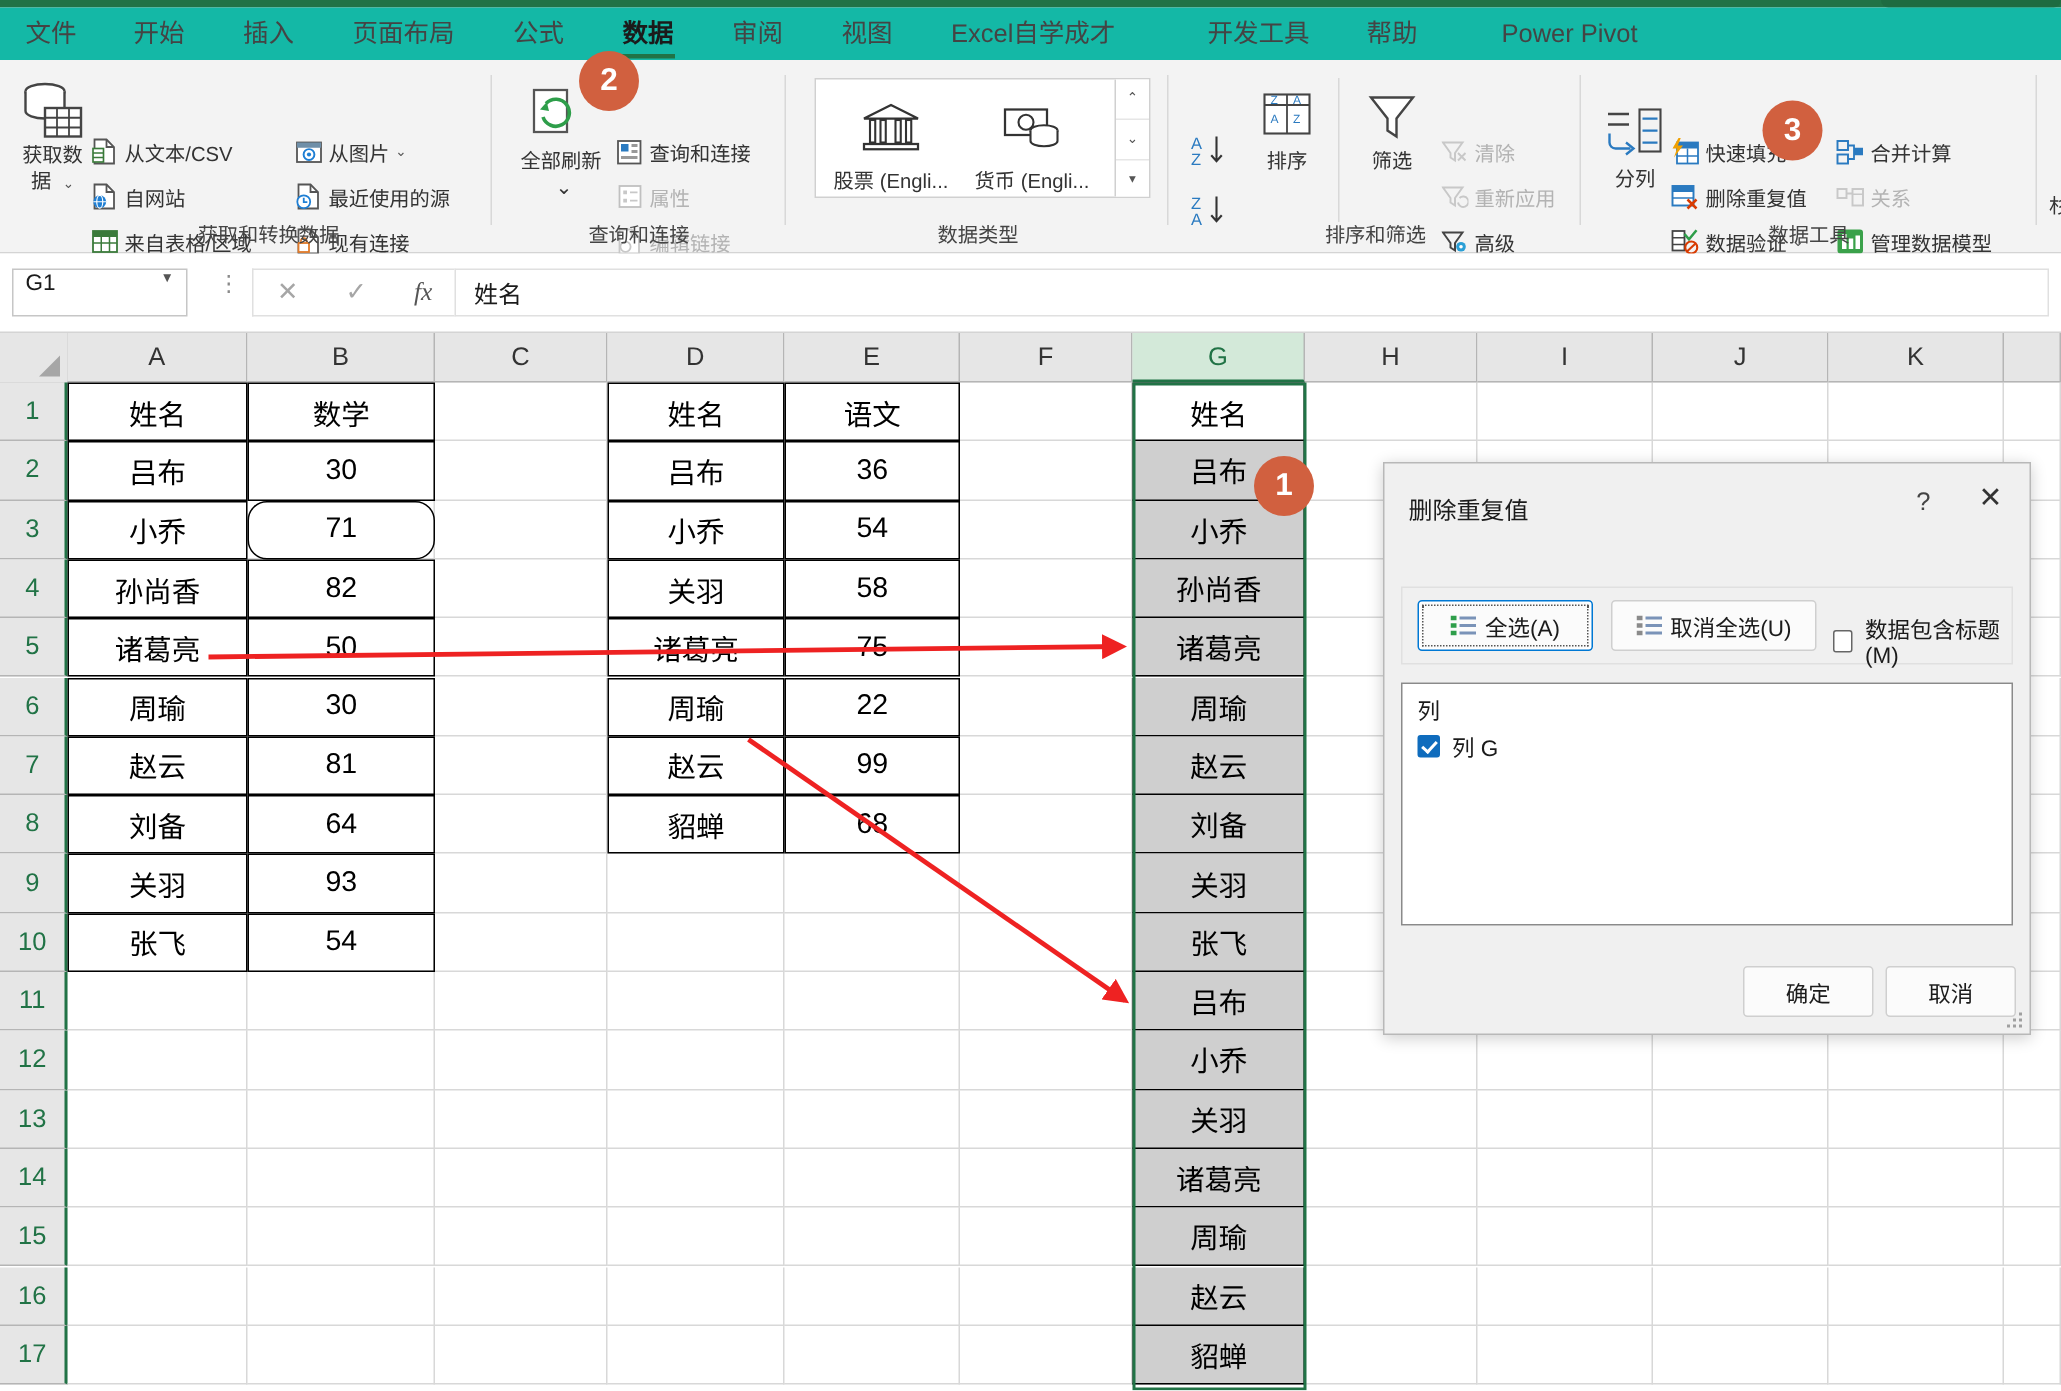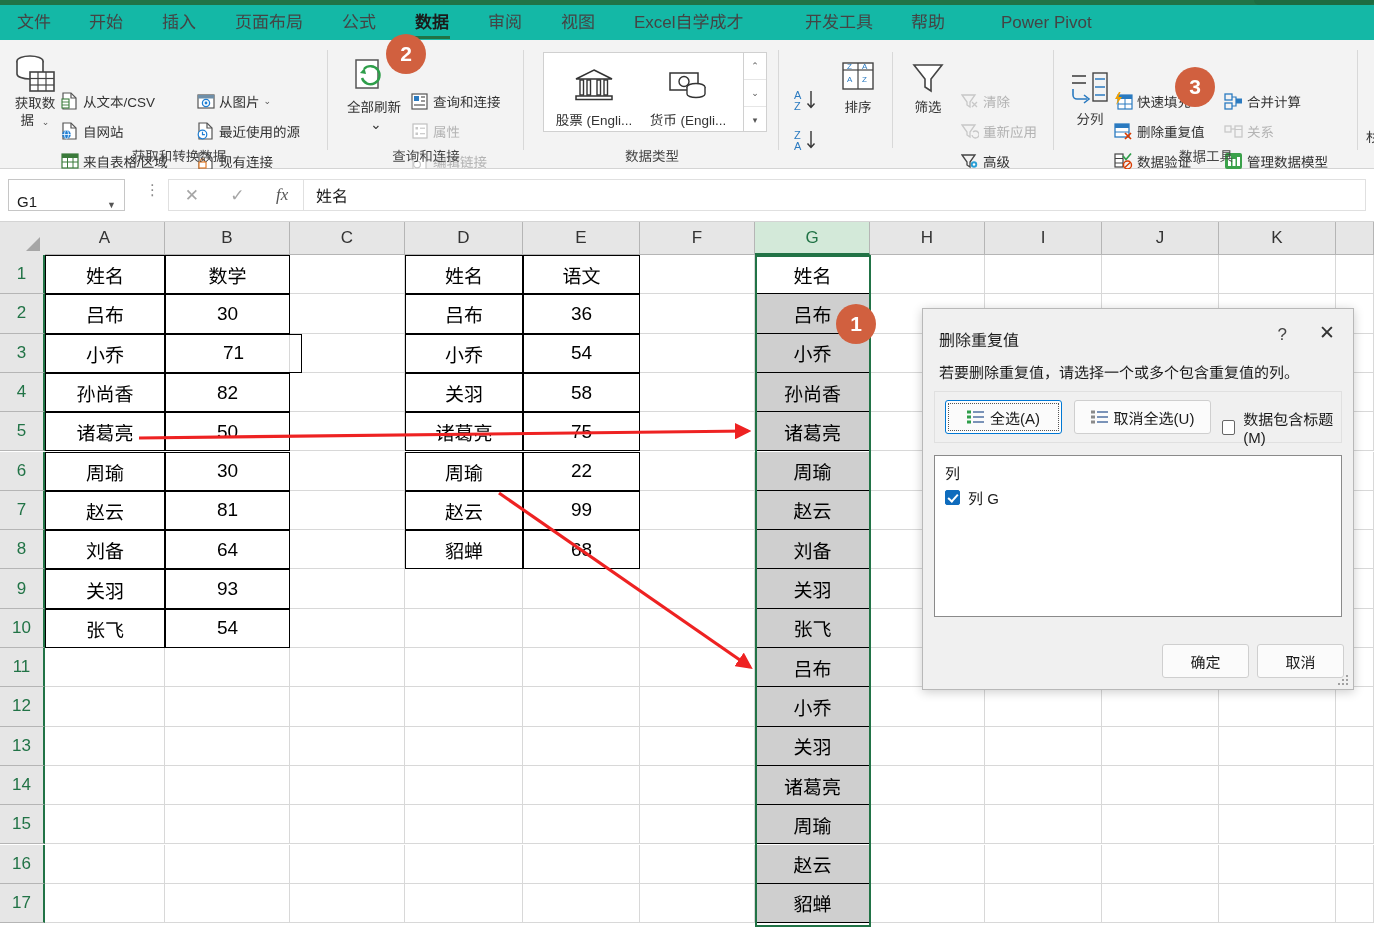--- a/index.html
+++ b/index.html
@@ -49,21 +49,21 @@
   
   .gallery{position:absolute;border:1px solid #d0d0d0;background:#fff;}
   .gal-item{position:absolute;width:92px;text-align:center;top:8px;}
   .gal-item .gi{height:48px;display:flex;align-items:center;justify-content:center;}
   .gal-item .gl{font-size:13.5px;color:#333;}
   .gal-scroll{position:absolute;right:0;top:0;width:22px;height:100%;border-left:1px solid #d0d0d0;background:#fff;}
   .gal-scroll div{height:33.33%;display:flex;align-items:center;justify-content:center;font-size:9px;color:#555;border-bottom:1px solid #e6e6e6;}
 
   
   .fbar{position:absolute;left:0;top:169px;width:1374px;height:52px;background:#fff;border-bottom:1px solid #d4d4d4;}
-  .namebox{position:absolute;left:8px;top:10px;width:115px;height:30px;border:1px solid #c6c6c6;background:#fff;display:flex;align-items:flex-end;}
+  .namebox{position:absolute;left:8px;top:10px;width:115px;height:30px;border:1px solid #c6c6c6;background:#fff;display:flex;align-items:flex-start;}
   .namebox .nbtext{font-size:15px;color:#1b1b1b;padding-left:8px;flex:1;}
   .namebox .nbarrow{font-size:9px;color:#555;padding-right:8px;}
   .dots{position:absolute;left:145px;top:17px;font-size:15px;color:#8a8a8a;letter-spacing:0;line-height:8px;}
   .fbtns{position:absolute;left:168px;top:10px;width:135px;height:30px;border:1px solid #e0e0e0;border-right:none;background:#fff;display:flex;align-items:center;justify-content:space-around;}
   .fbtns span{font-size:17px;color:#a6a6a6;}
   .fbtns span.fx{font-style:italic;color:#555;font-family:"Liberation Serif",serif;}
   .finput{position:absolute;left:303px;top:10px;right:8px;height:30px;border:1px solid #e0e0e0;background:#fff;display:flex;align-items:center;}
   .finput span{font-size:16px;color:#1b1b1b;padding-left:12px;}
 
   
@@ -404,20 +404,21 @@
         <span class="sicon">
           <svg width="18" height="16" viewBox="0 0 18 16">
               <path d="M1 2 H14 L9 9 V14 L6 12 V9 Z" fill="none" stroke="#444" stroke-width="1.3"></path>
               <circle cx="13" cy="11.5" r="3.2" fill="#2a9fd6"></circle>
               <circle cx="13" cy="11.5" r="1.2" fill="#fff"></circle>
             </svg>
         </span>
         <span class="slabel">高级</span>
       </div>
 
+      <div class="glabel" style="left:0;right:0">排序和筛选</div>
     </div>
 
     <div class="rsep" style="left:1053px"></div>
 
     <div class="rgroup" style="left:1056px;width:300px">
       <div class="bigbtn" style="left:6px;top:26px;width:56px">
         <div class="bicon">
           <svg width="42" height="40" viewBox="0 0 42 40">
             <line x1="3" y1="6" x2="17" y2="6" stroke="#444" stroke-width="1.6"></line>
             <line x1="3" y1="13" x2="17" y2="13" stroke="#444" stroke-width="1.6"></line>
@@ -771,21 +772,21 @@
         <div class="cell" style="left: 1102px; top: 661.8px; width: 117px; height: 39.3px;"></div>
         <div class="cell" style="left: 1219px; top: 661.8px; width: 117px; height: 39.3px;"></div>
         <div class="cell" style="left: 1336px; top: 661.8px; width: 38px; height: 39.3px;"></div>
       </div>
     <div id="cells">
         <div class="cell box" style="left: 45px; top: 33px; width: 120px; height: 39.3px;">姓名</div>
         <div class="cell box" style="left: 165px; top: 33px; width: 125px; height: 39.3px;">数学</div>
         <div class="cell box" style="left: 45px; top: 72.3px; width: 120px; height: 39.3px;">吕布</div>
         <div class="cell box" style="left: 165px; top: 72.3px; width: 125px; height: 39.3px;">30</div>
         <div class="cell box" style="left: 45px; top: 111.6px; width: 120px; height: 39.3px;">小乔</div>
-        <div class="cell box" style="left: 165px; top: 111.6px; width: 137px; height: 39.3px;">71</div>
+        <div class="cell box" style="left: 165px; top: 111.6px; width: 125px; height: 39.3px; border-radius: 13px;">71</div>
         <div class="cell box" style="left: 45px; top: 150.9px; width: 120px; height: 39.3px;">孙尚香</div>
         <div class="cell box" style="left: 165px; top: 150.9px; width: 125px; height: 39.3px;">82</div>
         <div class="cell box" style="left: 45px; top: 190.2px; width: 120px; height: 39.3px;">诸葛亮</div>
         <div class="cell box" style="left: 165px; top: 190.2px; width: 125px; height: 39.3px;">50</div>
         <div class="cell box" style="left: 45px; top: 229.5px; width: 120px; height: 39.3px;">周瑜</div>
         <div class="cell box" style="left: 165px; top: 229.5px; width: 125px; height: 39.3px;">30</div>
         <div class="cell box" style="left: 45px; top: 268.8px; width: 120px; height: 39.3px;">赵云</div>
         <div class="cell box" style="left: 165px; top: 268.8px; width: 125px; height: 39.3px;">81</div>
         <div class="cell box" style="left: 45px; top: 308.1px; width: 120px; height: 39.3px;">刘备</div>
         <div class="cell box" style="left: 165px; top: 308.1px; width: 125px; height: 39.3px;">64</div>
@@ -843,21 +844,20 @@
 
   <div class="badge" style="left:836px;top:304px">1</div>
   <div class="badge" style="left:386px;top:34px">2</div>
   <div class="badge" style="left:1175px;top:67px">3</div>
   <div class="badge" style="left:1047px;top:483px">4</div>
 
   <div class="dialog">
     <div class="dlg-title">删除重复值</div>
     <div class="dlg-help">?</div>
     <div class="dlg-close">✕</div>
-    <div class="dlg-desc">若要删除重复值，请选择一个或多个包含重复值的列。</div>
 
     <div class="dlg-btnrow">
       <div class="dbtn focus" style="left:10px;top:8px;width:115px">
         <span class="bi">
           <svg width="17" height="15" viewBox="0 0 17 15">
               <rect x="0" y="0.5" width="4" height="3" fill="#2e9e4a"></rect>
               <rect x="0" y="5.5" width="4" height="3" fill="#2e9e4a"></rect>
               <rect x="0" y="10.5" width="4" height="3" fill="#2e9e4a"></rect>
               <rect x="6" y="1" width="11" height="2" fill="#7a93b8"></rect>
               <rect x="6" y="6" width="11" height="2" fill="#7a93b8"></rect>

